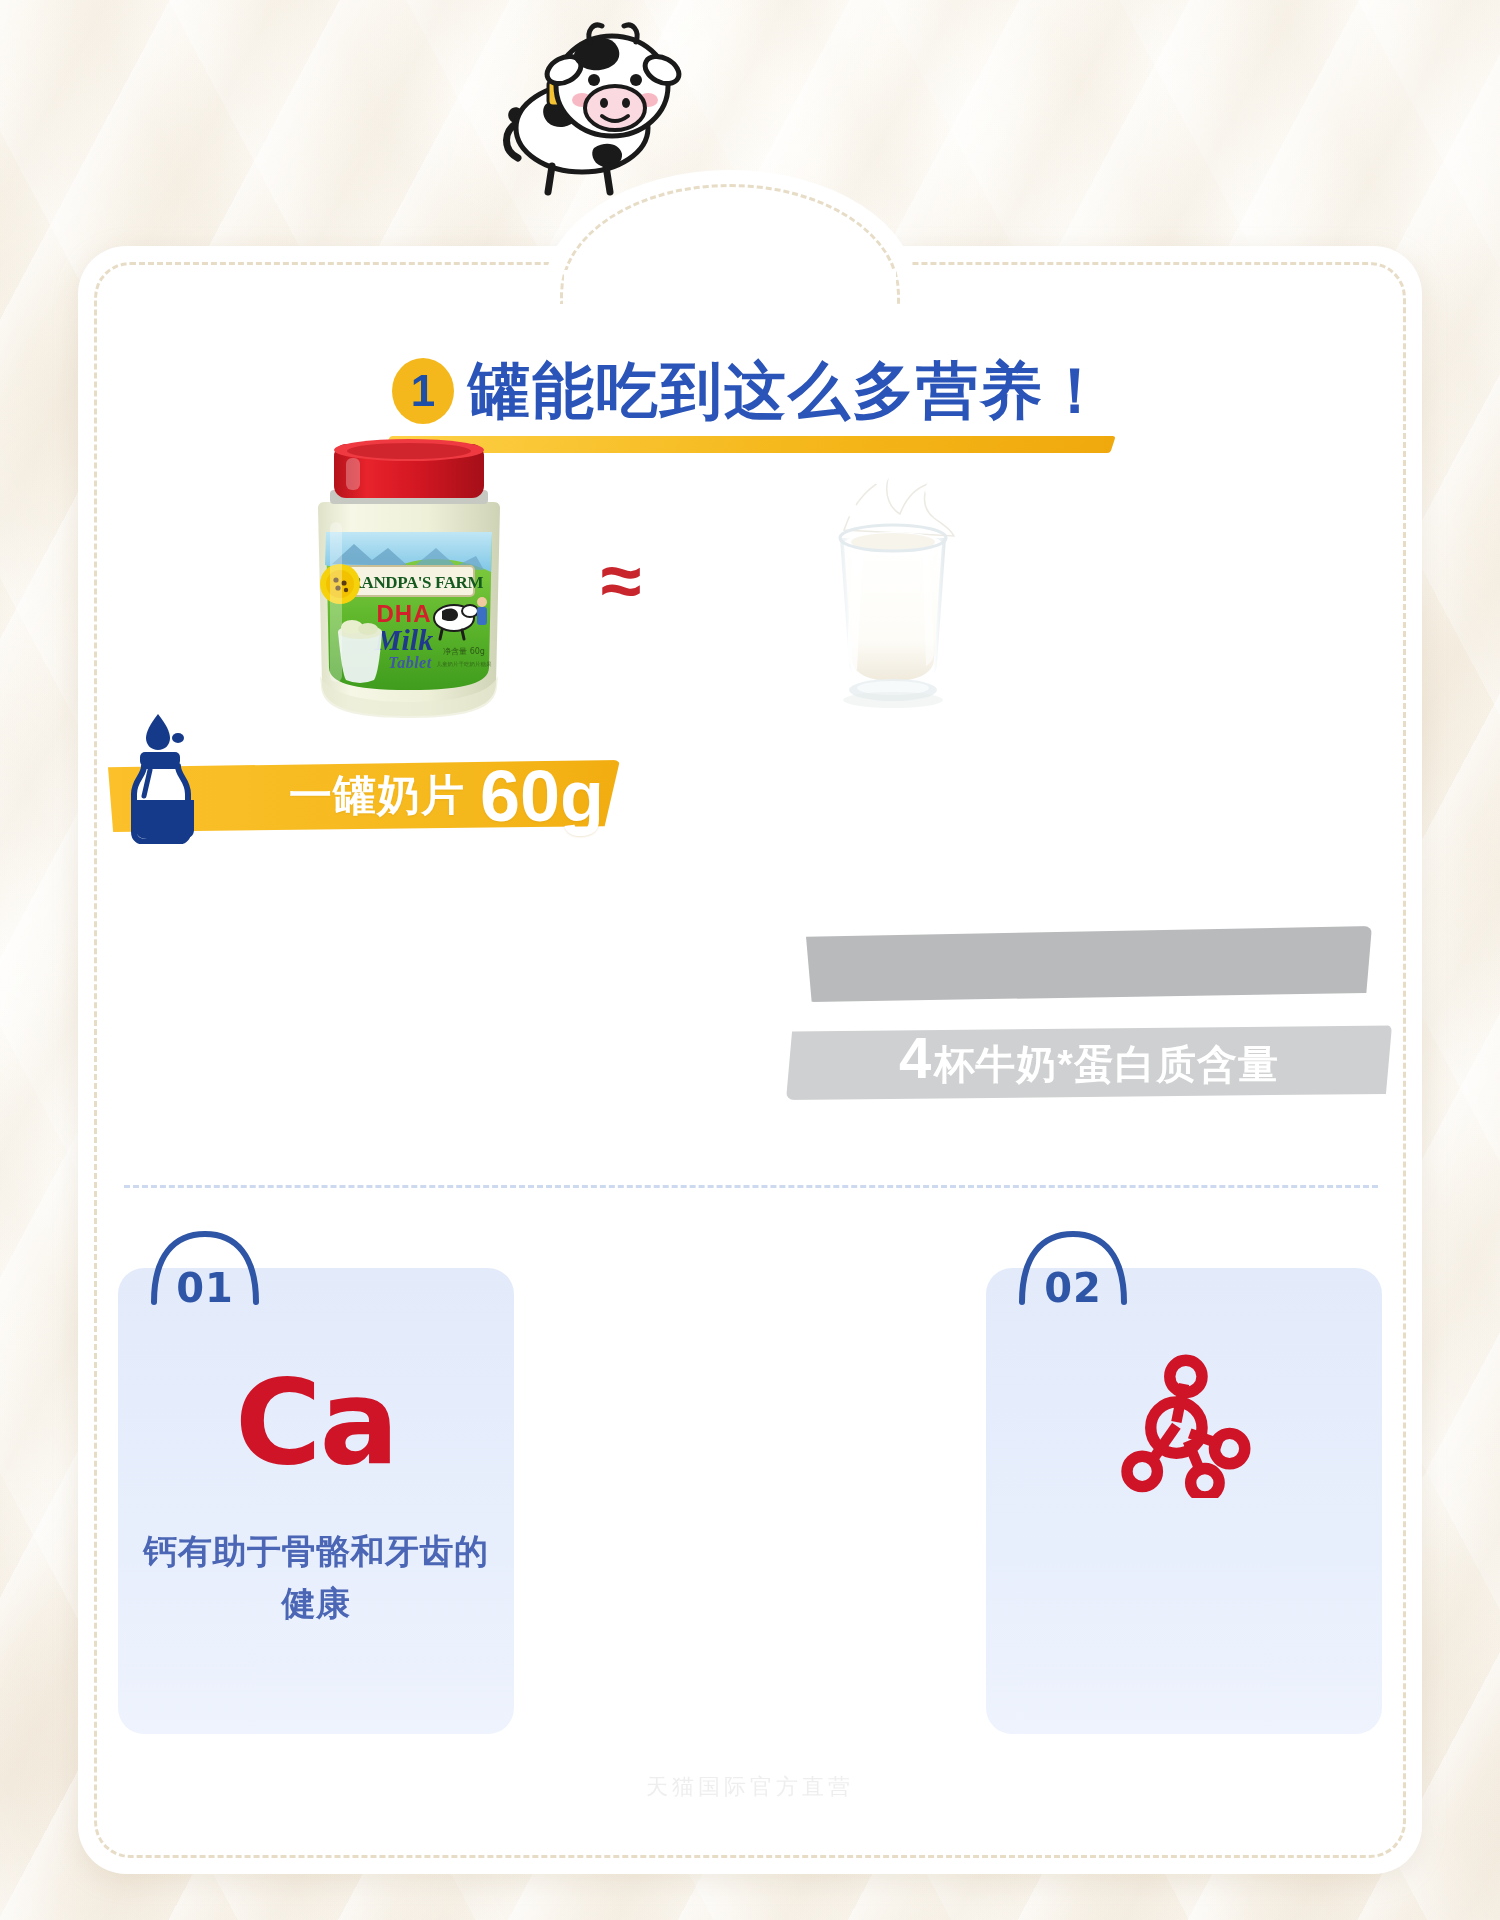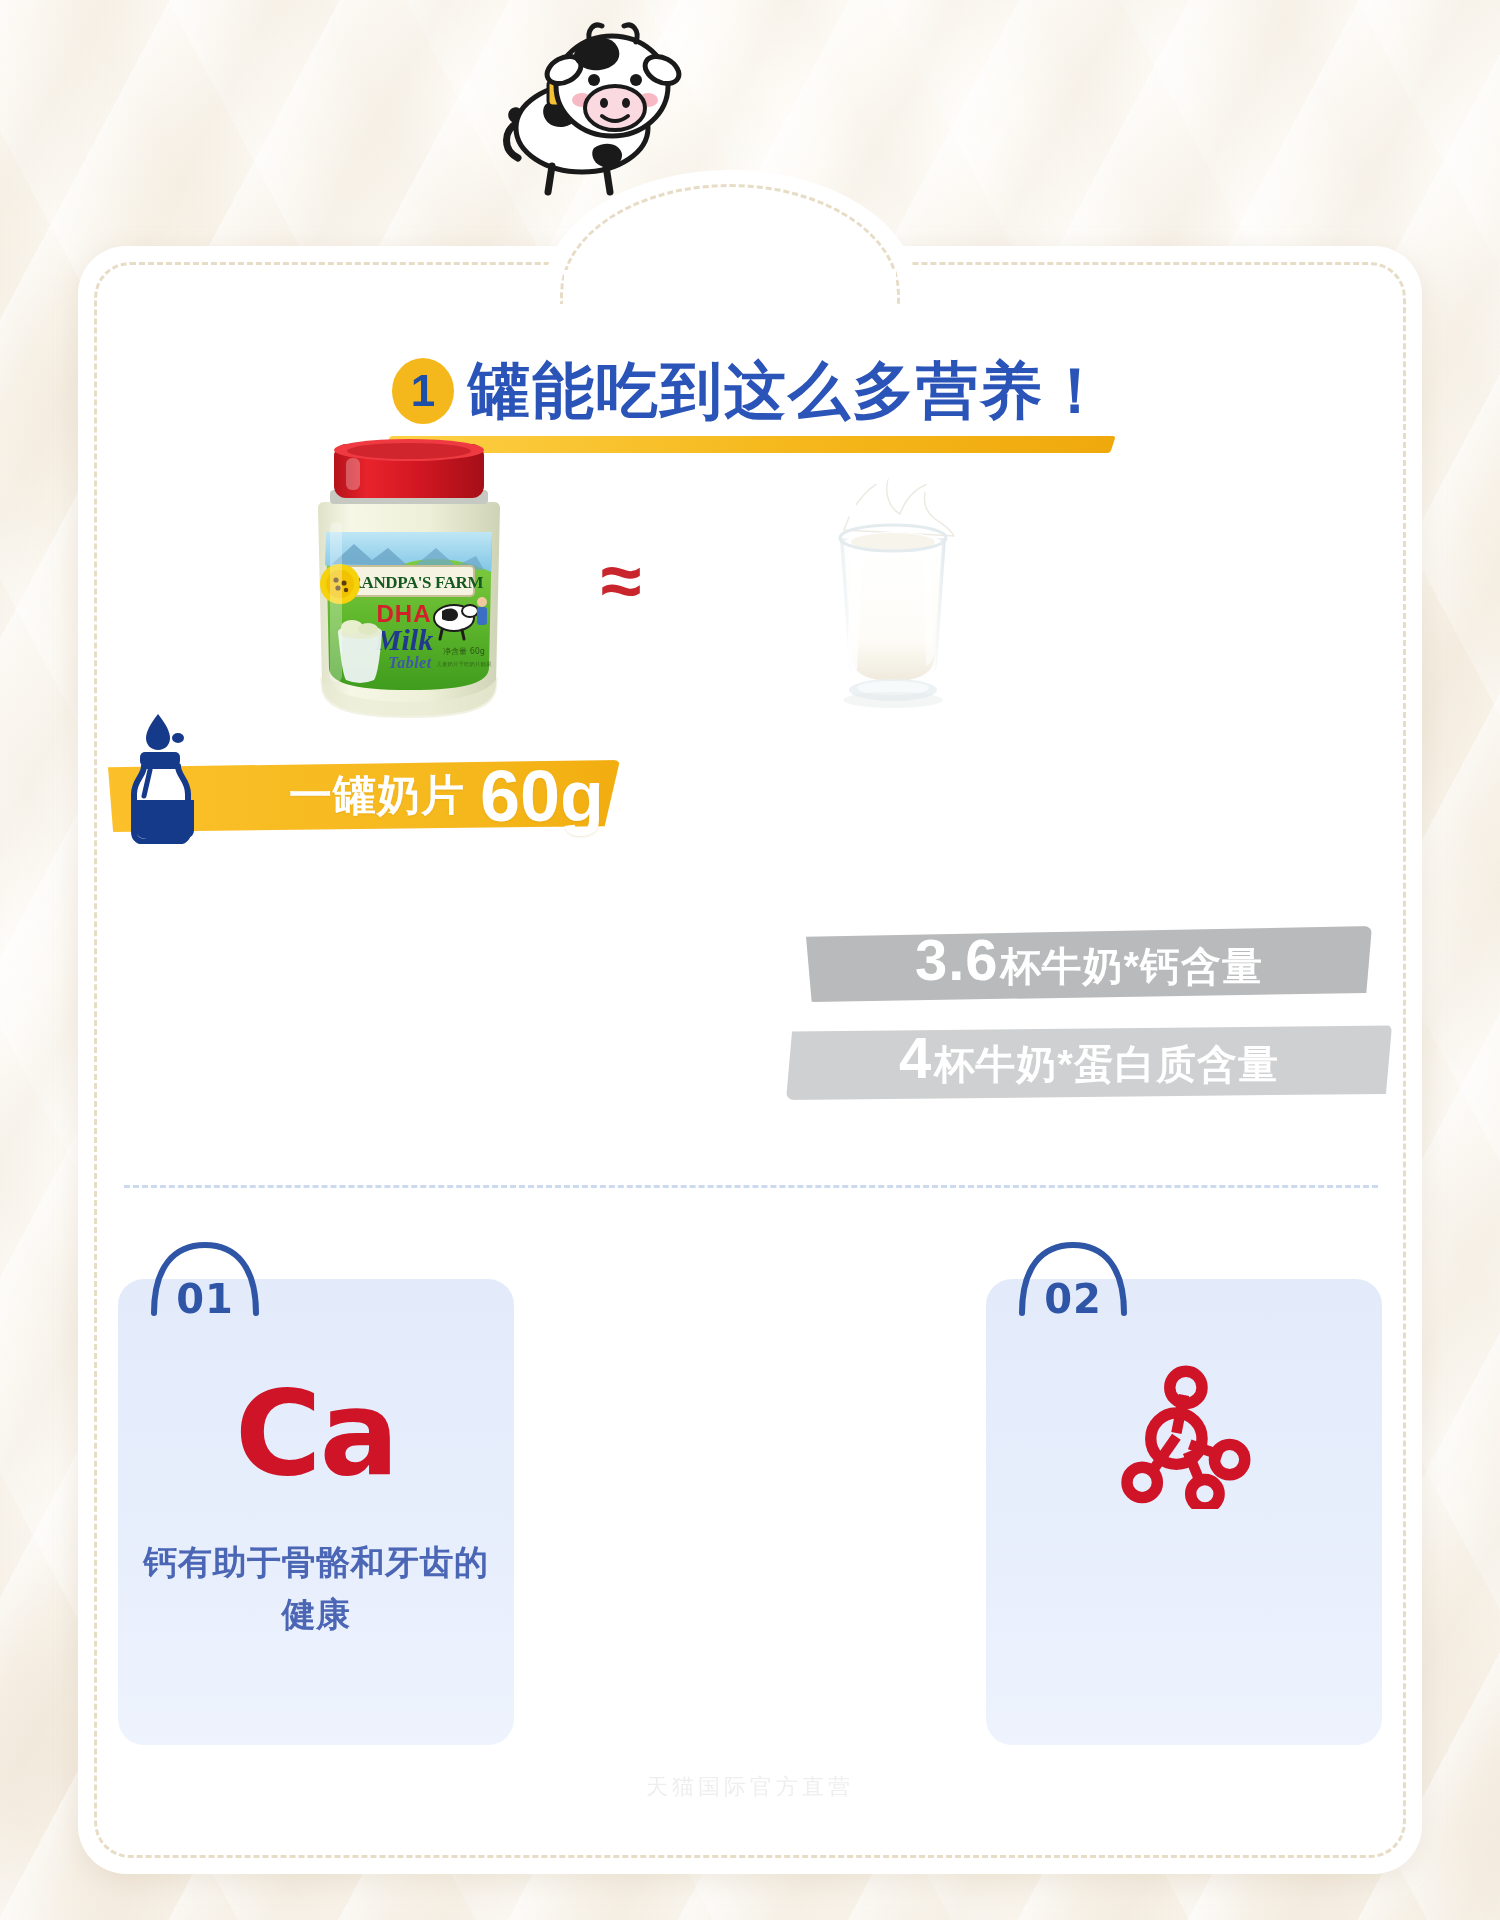--- a/index.html
+++ b/index.html
@@ -244,21 +244,20 @@
   }
 
   
   .cards {
     position: absolute;
     left: 118px; top: 1268px;
     width: 1264px; height: 470px;
     display: flex;
     justify-content: space-between;
     z-index: 7;
-    margin-top: 11px;
   }
   .info-card {
     position: relative;
     width: 396px; height: 466px;
     background: linear-gradient(180deg, #e3ebfb 0%, #e7eefc 55%, #eef3fd 100%);
     border-radius: 26px;
   }
   .badge {
     position: absolute;
     left: 28px; top: -40px;
@@ -500,23 +499,20 @@
     </div>
     <div class="label">
       <span>一罐奶片</span>
       <span class="amount">60g</span>
     </div>
   </div>
 </div>
 
 <div class="banner-gray" id="banner-cal">
   <div class="shape"></div>
-  <div class="gtext">
-    <span class="gnum">3.6</span><span class="grest">杯牛奶*钙含量</span>
-  </div>
 </div>
 
 <div class="banner-gray" id="banner-pro">
   <div class="shape"></div>
   <div class="gtext">
     <span class="gnum">4</span><span class="grest">杯牛奶*蛋白质含量</span>
   </div>
 </div>
 
 <div class="divider"></div>

